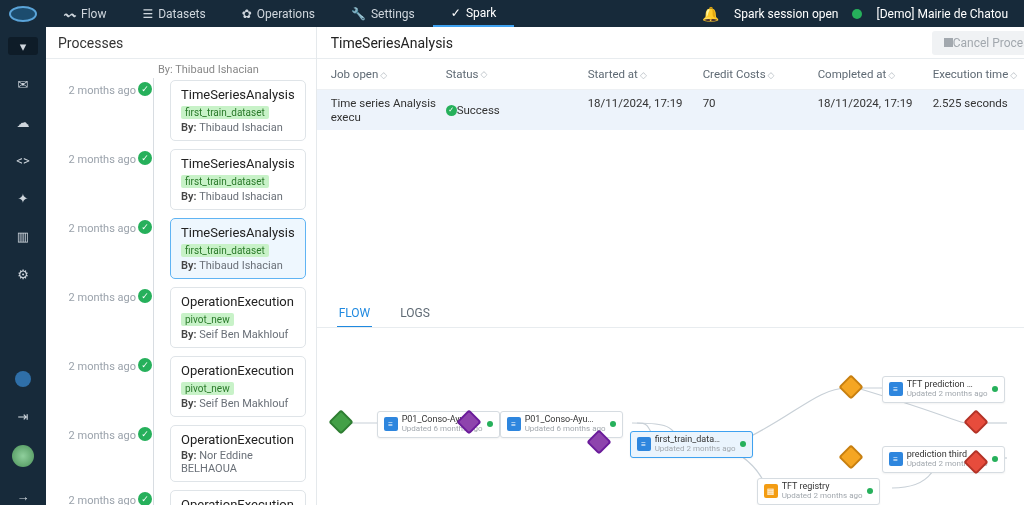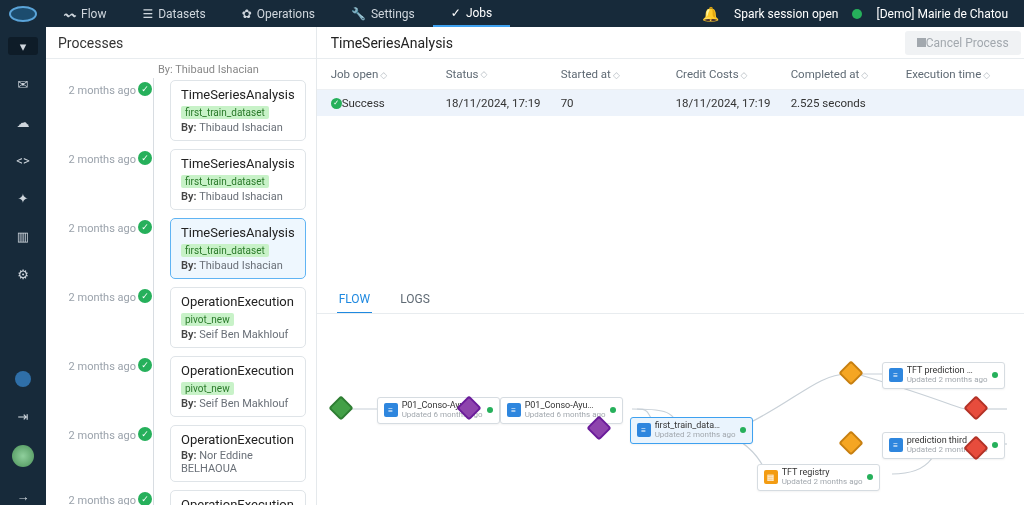--- a/index.html
+++ b/index.html
@@ -50,21 +50,21 @@
 .detail-title { font-size: 14px; color: #222; }
 .cancel-btn { margin-left: auto; background: #f0f2f4; color: #a2a8ae; border: none; padding: 5px 12px; border-radius: 3px; display: flex; align-items: center; gap: 0; font-size: 12px; cursor: default; }
 .cancel-btn .sq { width: 9px; height: 9px; background: #a2a8ae; }
 
 
 .jobs-table { font-size: 11.5px; }
 .jt-head { display: flex; padding: 8px 14px; color: #5f6a74; border-bottom: 1px solid #edf0f3; }
 .jt-row { display: flex; padding: 6px 14px; background: #edf3fb; color: #333; }
 .col-kind { width: 115px; }
 .col-status { width: 115px; display:flex; align-items:center; gap:0;}
-.col-start { width: 115px; }
+.col-start { width: 115px; margin-left: 27px; }
 .col-credit { width: 115px; }
 .col-completed { width: 115px; }
 .col-exec { width: 115px; }
 .sort-caret { font-size: 9px; color: #b6bdc3; margin-left:2px; }
 .succ-dot { width: 11px; height: 11px; border-radius:50%; background:#26b05b; display:inline-flex; justify-content:center; align-items:center;}
 .succ-dot:after { content:"✓"; color:#fff; font-size:7px; }
 
 
 .tab-bar { display:flex; gap: 26px; border-bottom: 1px solid #e8ecef; margin-top: 170px; padding: 0 20px; font-size: 12px; }
 .tab { padding: 6px 2px; color: #5f6a74; cursor:pointer; }
@@ -110,21 +110,21 @@
     <div class="nav-item">
       <span>✿</span>
       <span>Operations</span>
     </div>
     <div class="nav-item">
       <span>🔧</span>
       <span>Settings</span>
     </div>
     <div class="nav-item active">
       <span>✓</span>
-      <span>Jobs</span>
+      <span>Spark</span>
     </div>
   </div>
   <div class="topbar-right">
     <span style="font-size:14px;">🔔</span>
     <span>Spark session open</span>
     <span class="status-dot"></span>
     <span>[Demo] Mairie de Chatou</span>
   </div>
 </div>
 
@@ -251,20 +251,21 @@
         <div class="col-status">
             <span>Status</span>
             <span class="sort-caret">◇</span>
           </div>
         <div class="col-start"><span>Started at</span><span class="sort-caret">◇</span></div>
         <div class="col-credit"><span>Credit Costs</span><span class="sort-caret">◇</span></div>
         <div class="col-completed"><span>Completed at</span><span class="sort-caret">◇</span></div>
         <div class="col-exec"><span>Execution time</span><span class="sort-caret">◇</span></div>
       </div>
       <div class="jt-row">
+        <div class="col-kind">Time series Analysis execu</div>
         <div class="col-status">
             <span class="succ-dot"></span>
             <span>Success</span>
           </div>
         <div class="col-start">18/11/2024, 17:19</div>
         <div class="col-credit">70</div>
         <div class="col-completed">18/11/2024, 17:19</div>
         <div class="col-exec">2.525 seconds</div>
       </div>
     </div>

